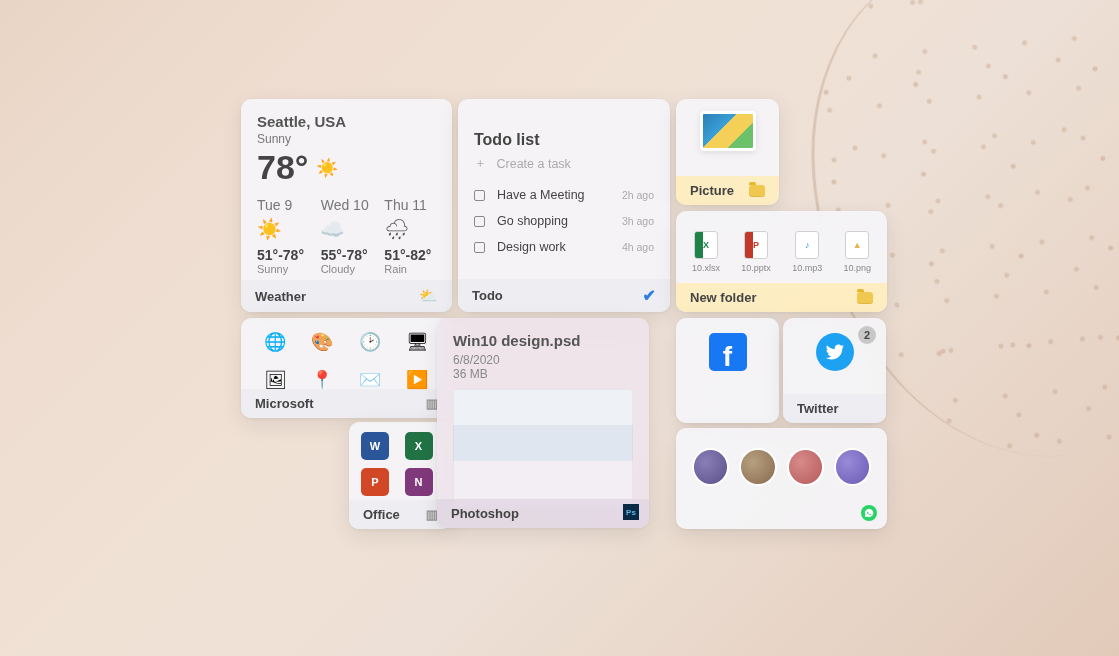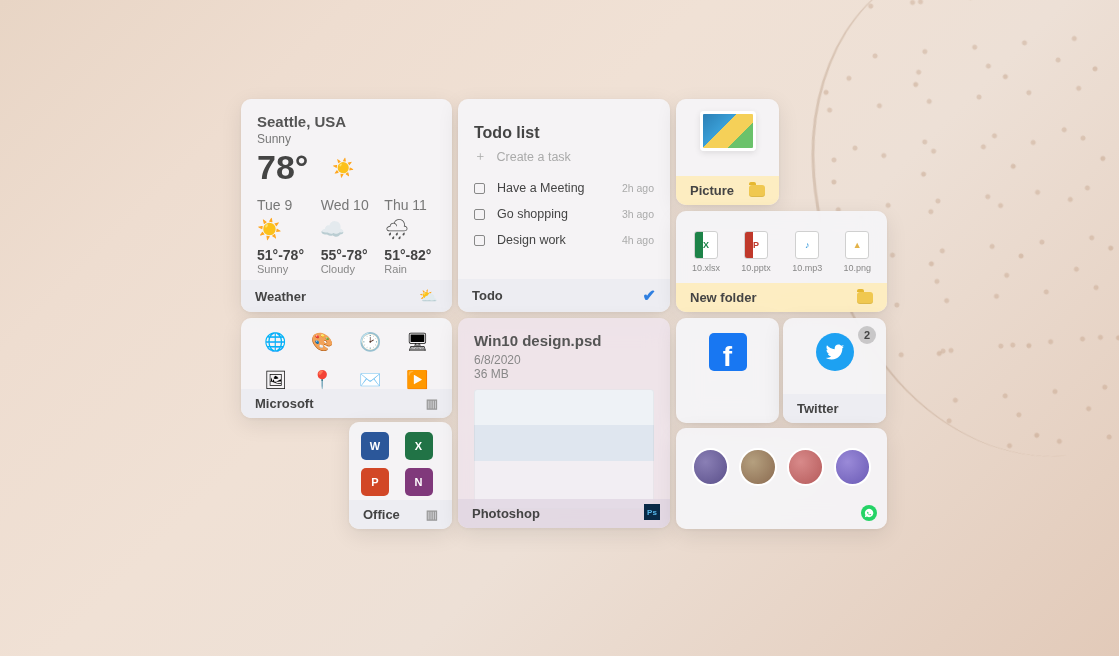--- a/index.html
+++ b/index.html
@@ -37,32 +37,32 @@
   background: rgba(236,236,240,.88);
   display:flex; align-items:center; justify-content: space-between;
   font-size:13px; font-weight:600; color:#444;
 }
 .tile-footer.warm { background: rgba(255,235,180,.8); justify-content: space-between; }
 
 
 #weather { left:241px; top:99px; width:211px; height:213px; }
 #weather .city { font-size:15px; font-weight:600; color:#555; padding:14px 16px 2px; }
 #weather .cond { font-size:12px; color:#777; padding:0 16px; }
-#weather .temp { font-size:34px; font-weight:600; color:#444; padding:2px 16px 10px; display:flex; align-items:center; gap:24px;}
+#weather .temp { font-size:34px; font-weight:600; color:#444; padding:2px 16px 10px; display:flex; align-items:center; gap:8px;}
 .sun { font-size:18px; }
 #weather .days { display:flex; gap:12px; padding:0 16px; }
 #weather .day { flex:1; font-size:11px; color:#666; }
 #weather .day .dname{font-size:14px; color:#777;}
 #weather .day .dicon{font-size:20px; margin:4px 0 6px; color:#555;}
 #weather .day .drange{font-size:14px; font-weight:600; color:#444;}
 #weather .day .dcond{font-size:11px; color:#888;}
 
 
 #todo { left:458px; top:99px; width:212px; height:213px; }
-#todo .title{font-size:16px; font-weight:700; color:#444; padding:25px 16px 6px;}
+#todo .title{font-size:16px; font-weight:700; color:#444; padding:32px 16px 6px;}
 #todo .create{font-size:12.5px; color:#aaa; padding:0 16px 10px; display:flex; gap:10px; align-items:center;}
 #todo .task{display:flex; align-items:center; gap:12px; padding:6px 16px; font-size:12.5px; color:#444;}
 #todo .task .box{width:11px;height:11px;border:1.4px solid #888;border-radius:2px;flex:none;}
 #todo .task .ago{margin-left:auto; font-size:10.5px; color:#aaa;}
 
 
 #picture{left:676px; top:99px; width:103px; height:106px;}
 #picture .thumb{margin:12px auto 0; width:56px; height:40px; border-radius:4px;
   background: linear-gradient(135deg,#2b7fb5,#3aa0d8 40%,#f5d058 40%,#f5d058 70%,#6bc26b 70%);
   border:3px solid #fff; box-shadow:0 2px 6px rgba(0,0,0,.1);}
@@ -82,21 +82,21 @@
 #msgroup{left:241px; top:318px; width:211px; height:100px;}
 .appgrid{display:grid; grid-template-columns:repeat(4,1fr); gap:6px; padding:8px 14px;}
 .appicon{width:32px;height:32px;border-radius:6px;display:flex;align-items:center;justify-content:center;font-size:18px;margin:auto;}
 
 
 #office{left:349px; top:422px; width:103px; height:107px;}
 #office .appgrid{grid-template-columns:repeat(2,1fr); padding:10px 12px 0; gap:8px;}
 .sq{width:28px;height:28px;border-radius:5px;display:flex;align-items:center;justify-content:center;color:#fff;font-size:11px;font-weight:700;}
 
 
-#psd{left:458px; top:318px; width:212px; height:210px; background:rgba(238,228,236,.85);}
+#psd{left:437px; top:318px; width:212px; height:210px; background:rgba(238,228,236,.85);}
 #psd .ptitle{font-size:15px;font-weight:600;color:#555;padding:14px 16px 4px;}
 #psd .pdate,.psize{font-size:12px;color:#888;padding:0 16px;}
 #psd .preview{margin:8px 16px 0;height:120px;border-radius:4px;background:
   linear-gradient(180deg,#eef2f6 0 30%, #dfe6ef 30% 60%, #f2eef3 60%);
   border:1px solid rgba(0,0,0,.04);}
 #psd .psbadge{position:absolute;bottom:8px;right:10px;width:16px;height:16px;background:#092a47;color:#56b7ea;font-size:8px;font-weight:700;display:flex;align-items:center;justify-content:center;border-radius:0;}
 
 
 #facebook{left:676px; top:318px; width:103px; height:105px;}
 #twitter{left:783px; top:318px; width:103px; height:105px;}

